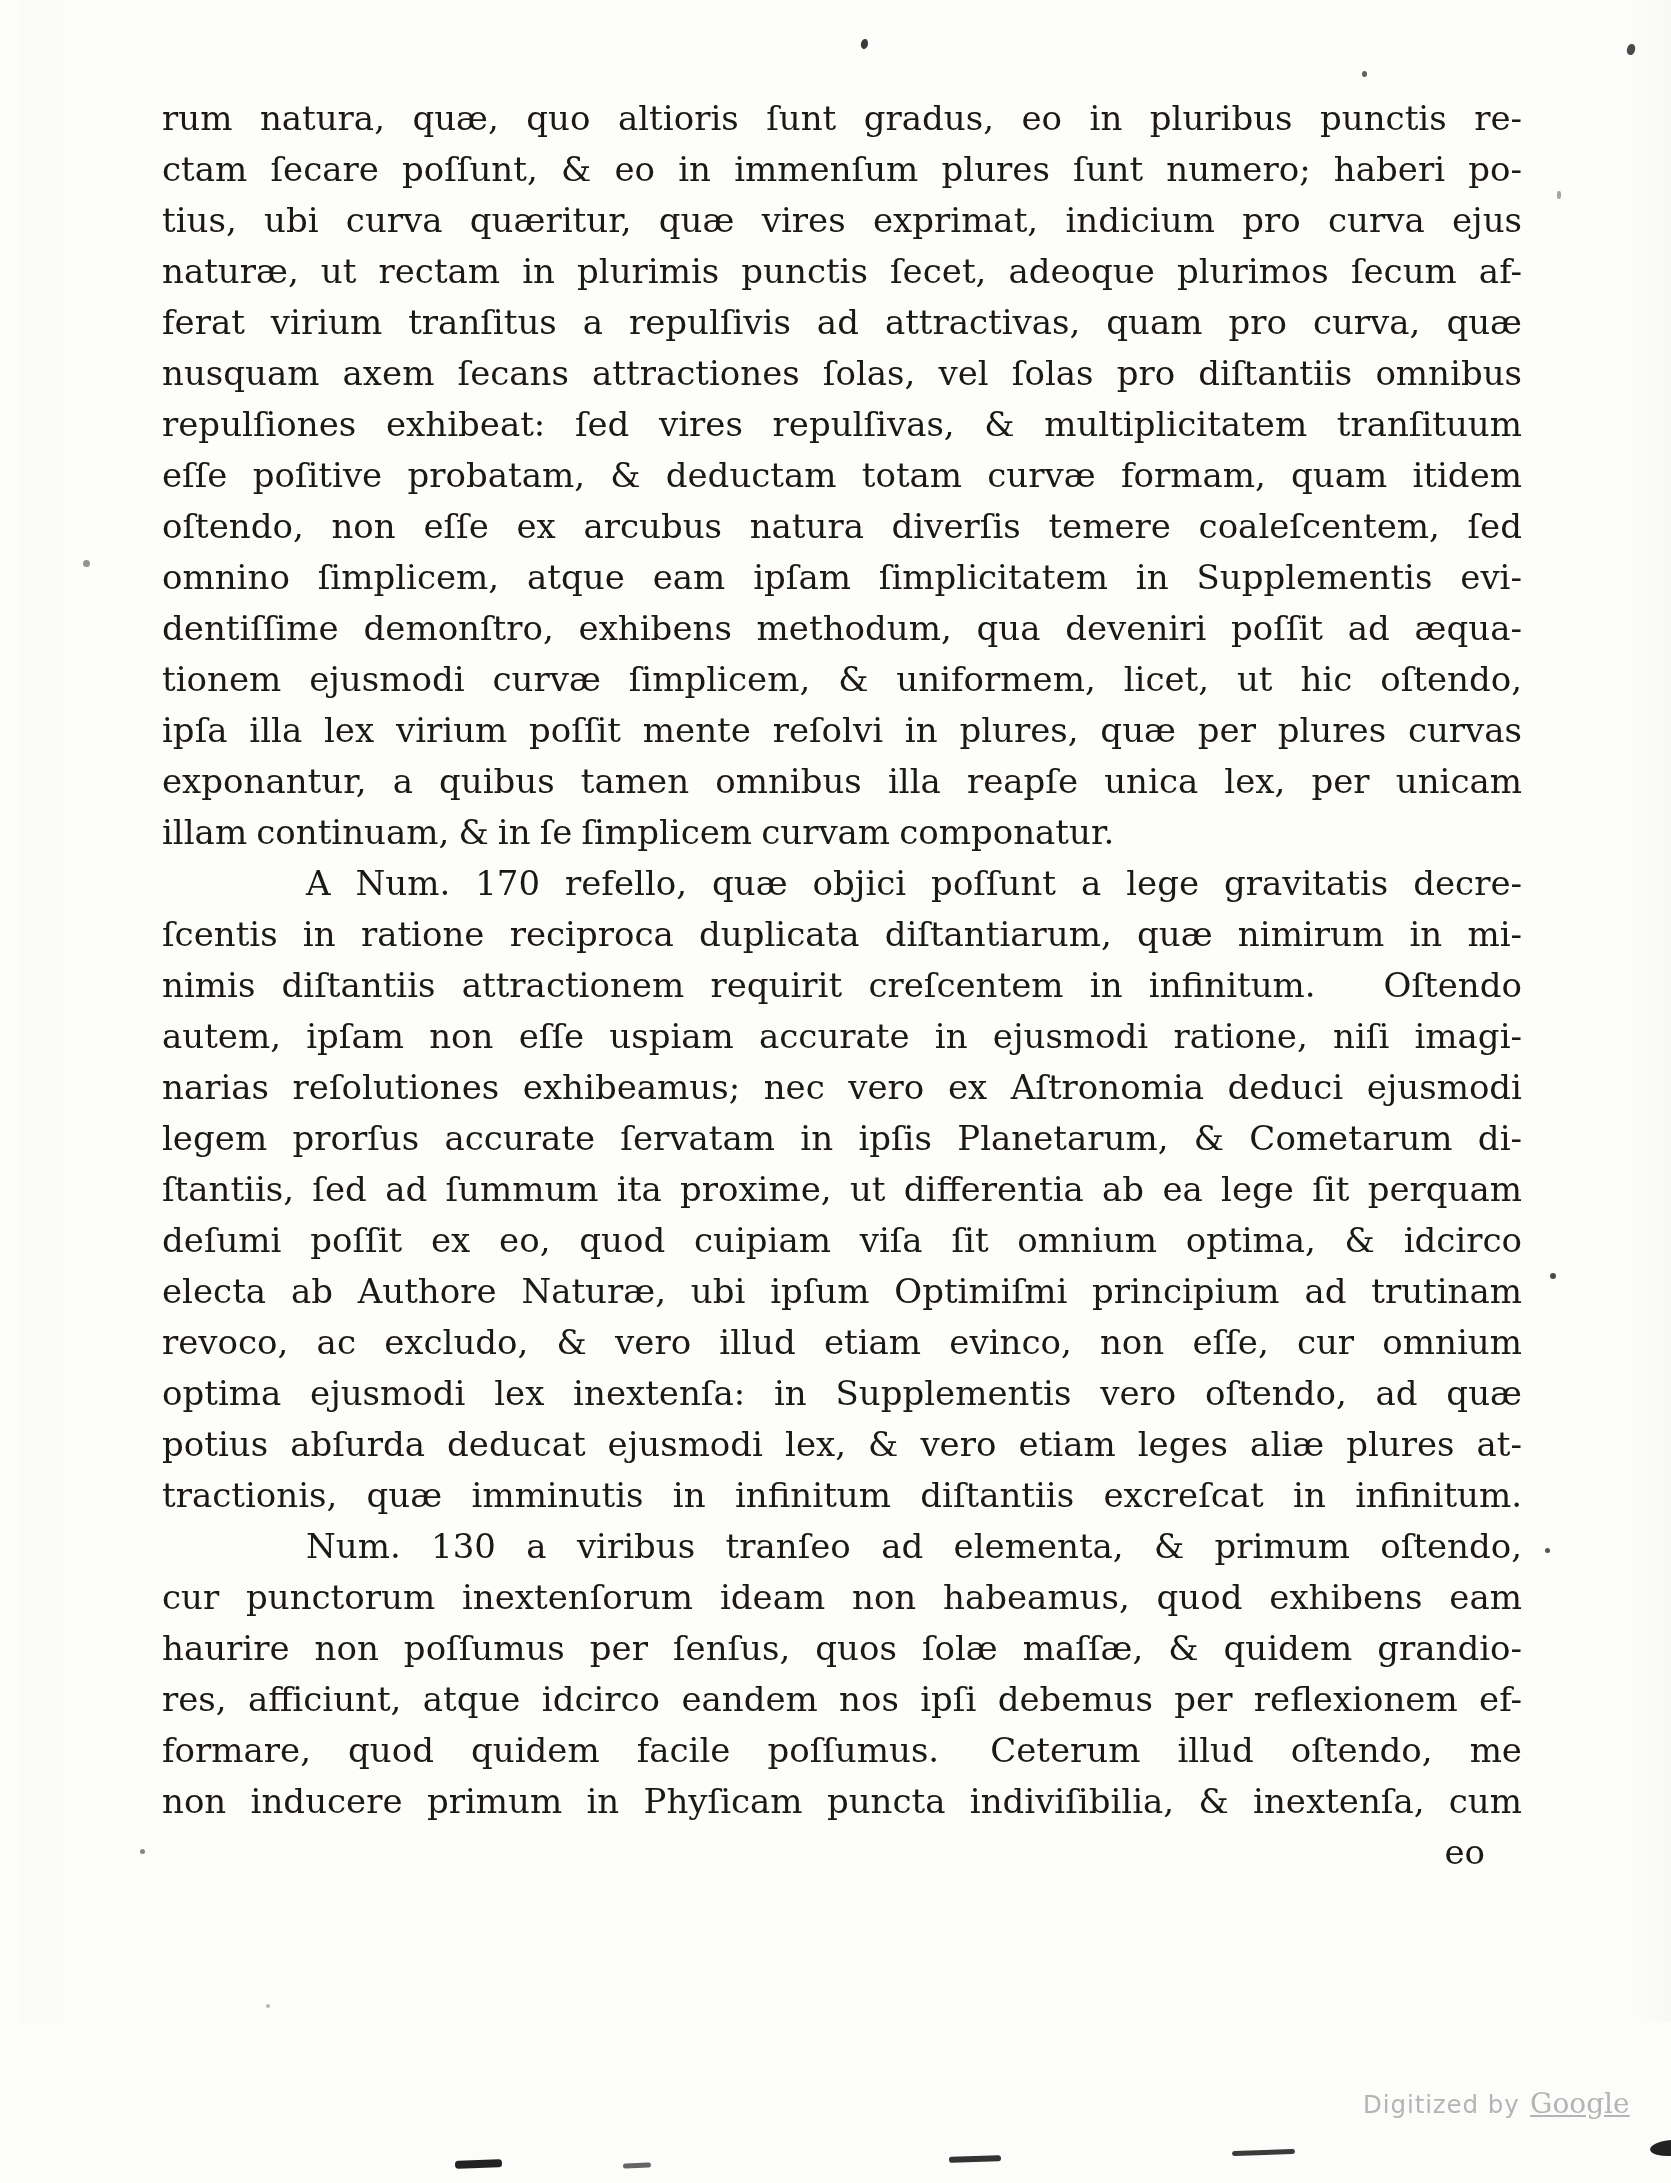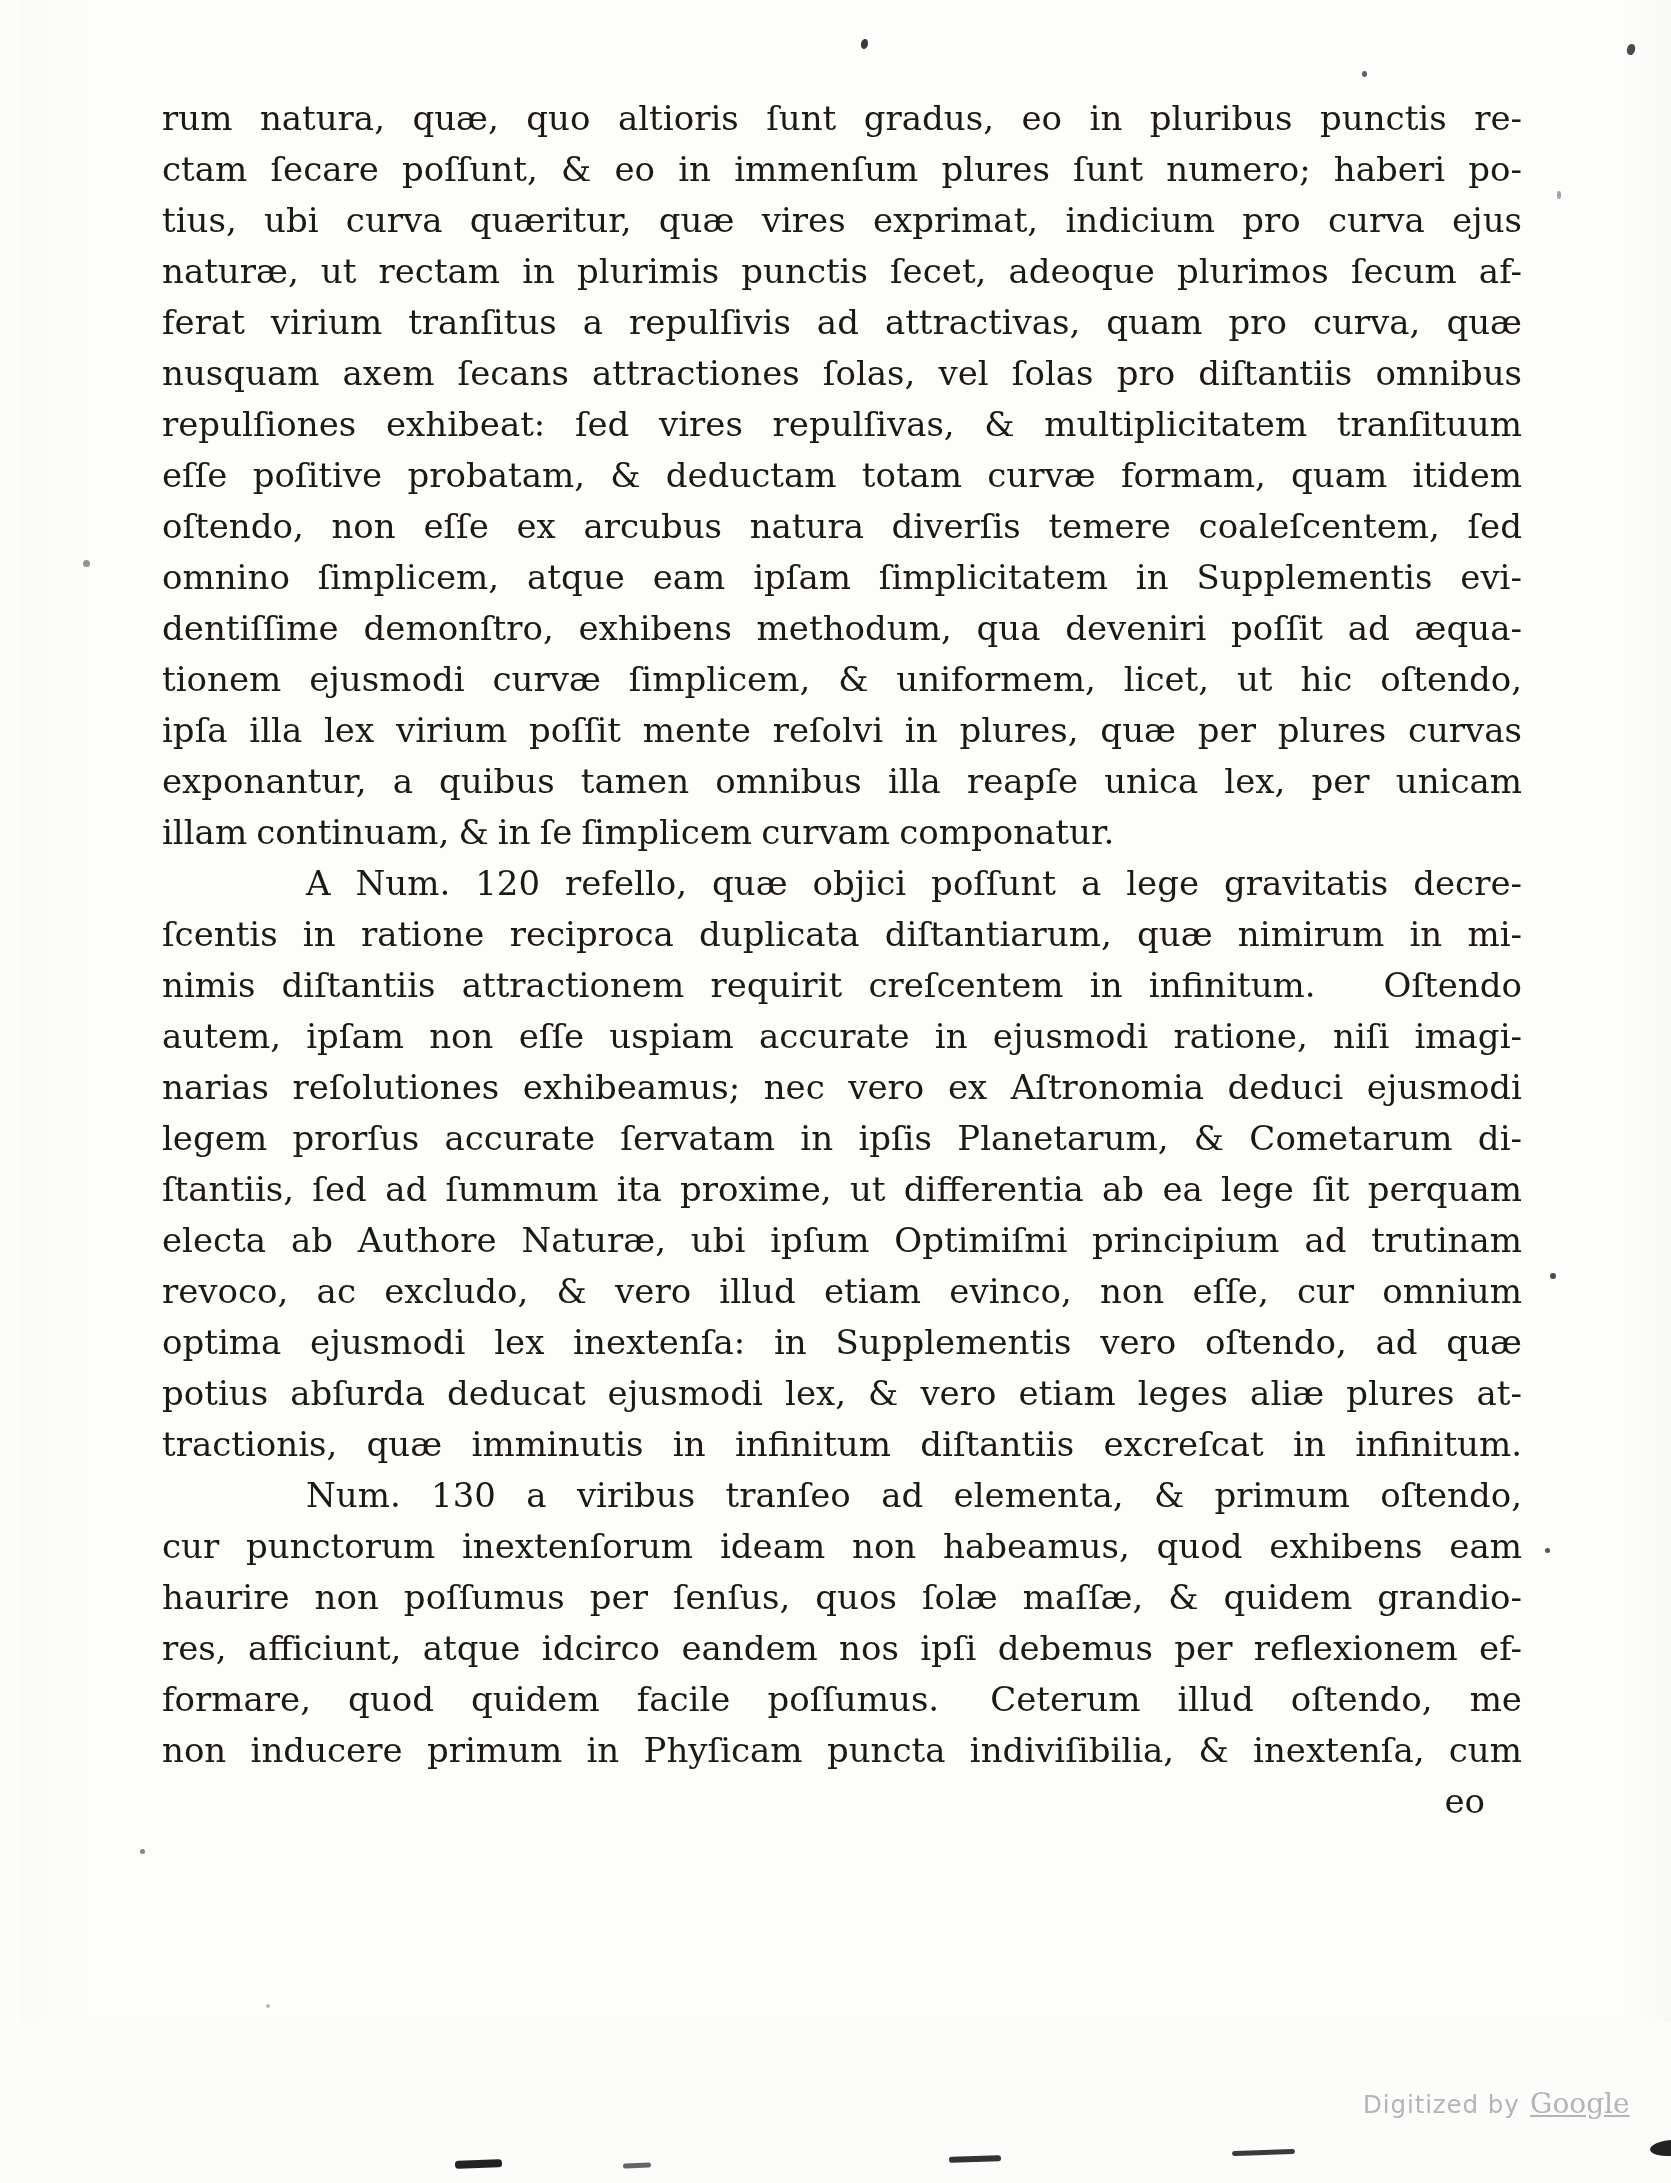--- a/index.html
+++ b/index.html
@@ -85,27 +85,28 @@
     <div class="ln">nusquam axem ſecans attractiones ſolas, vel ſolas pro diſtantiis omnibus</div>
     <div class="ln">repulſiones exhibeat: ſed vires repulſivas, &amp; multiplicitatem tranſituum</div>
     <div class="ln">eſſe poſitive probatam, &amp; deductam totam curvæ formam, quam itidem</div>
     <div class="ln">oſtendo, non eſſe ex arcubus natura diverſis temere coaleſcentem, ſed</div>
     <div class="ln">omnino ſimplicem, atque eam ipſam ſimplicitatem in Supplementis evi-</div>
     <div class="ln">dentiſſime demonſtro, exhibens methodum, qua deveniri poſſit ad æqua-</div>
     <div class="ln">tionem ejusmodi curvæ ſimplicem, &amp; uniformem, licet, ut hic oſtendo,</div>
     <div class="ln">ipſa illa lex virium poſſit mente reſolvi in plures, quæ per plures curvas</div>
     <div class="ln">exponantur, a quibus tamen omnibus illa reapſe unica lex, per unicam</div>
     <div class="ln pend">illam continuam, &amp; in ſe ſimplicem curvam componatur.</div>
-    <div class="ln pstart">A Num. 120 refello, quæ objici poſſunt a lege gravitatis decre-</div>
+    <div class="ln pstart">A Num. 170 refello, quæ objici poſſunt a lege gravitatis decre-</div>
     <div class="ln">ſcentis in ratione reciproca duplicata diſtantiarum, quæ nimirum in mi-</div>
     <div class="ln">nimis diſtantiis attractionem requirit creſcentem in infinitum.  Oſtendo</div>
     <div class="ln">autem, ipſam non eſſe uspiam accurate in ejusmodi ratione, niſi imagi-</div>
     <div class="ln">narias reſolutiones exhibeamus; nec vero ex Aſtronomia deduci ejusmodi</div>
     <div class="ln">legem prorſus accurate ſervatam in ipſis Planetarum, &amp; Cometarum di-</div>
     <div class="ln">ſtantiis, ſed ad ſummum ita proxime, ut differentia ab ea lege ſit perquam</div>
+    <div class="ln">deſumi poſſit ex eo, quod cuipiam viſa ſit omnium optima, &amp; idcirco</div>
     <div class="ln">electa ab Authore Naturæ, ubi ipſum Optimiſmi principium ad trutinam</div>
     <div class="ln">revoco, ac excludo, &amp; vero illud etiam evinco, non eſſe, cur omnium</div>
     <div class="ln">optima ejusmodi lex inextenſa: in Supplementis vero oſtendo, ad quæ</div>
     <div class="ln">potius abſurda deducat ejusmodi lex, &amp; vero etiam leges aliæ plures at-</div>
     <div class="ln">tractionis, quæ imminutis in infinitum diſtantiis excreſcat in infinitum.</div>
     <div class="ln pstart">Num. 130 a viribus tranſeo ad elementa, &amp; primum oſtendo,</div>
     <div class="ln">cur punctorum inextenſorum ideam non habeamus, quod exhibens eam</div>
     <div class="ln">haurire non poſſumus per ſenſus, quos ſolæ maſſæ, &amp; quidem grandio-</div>
     <div class="ln">res, afficiunt, atque idcirco eandem nos ipſi debemus per reflexionem ef-</div>
     <div class="ln">formare, quod quidem facile poſſumus.  Ceterum illud oſtendo, me</div>

